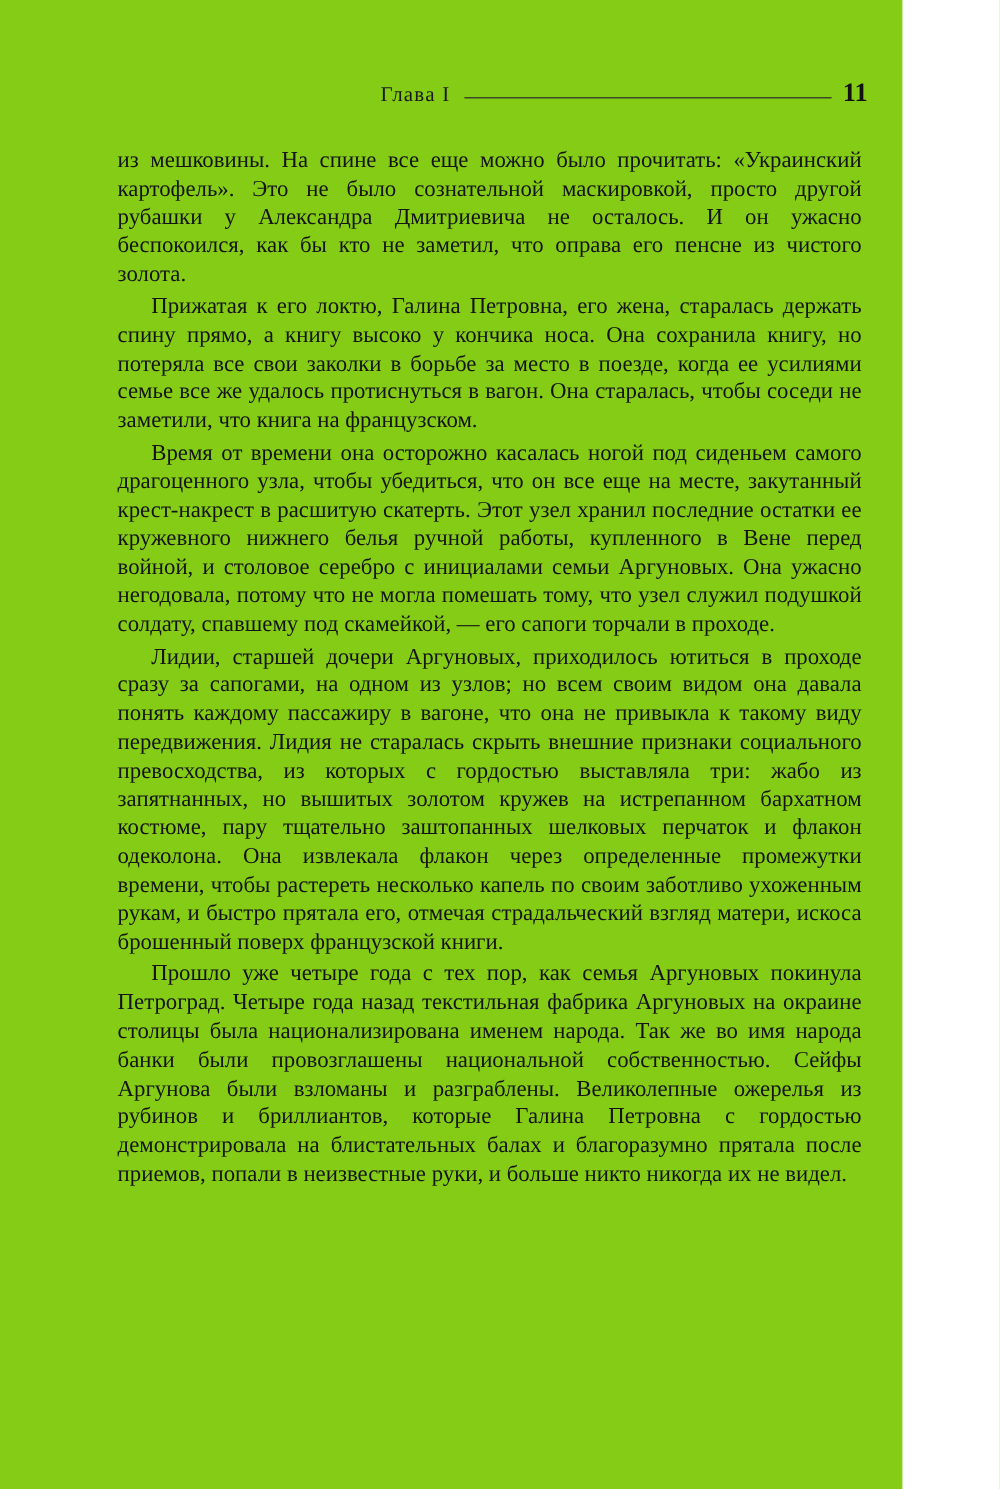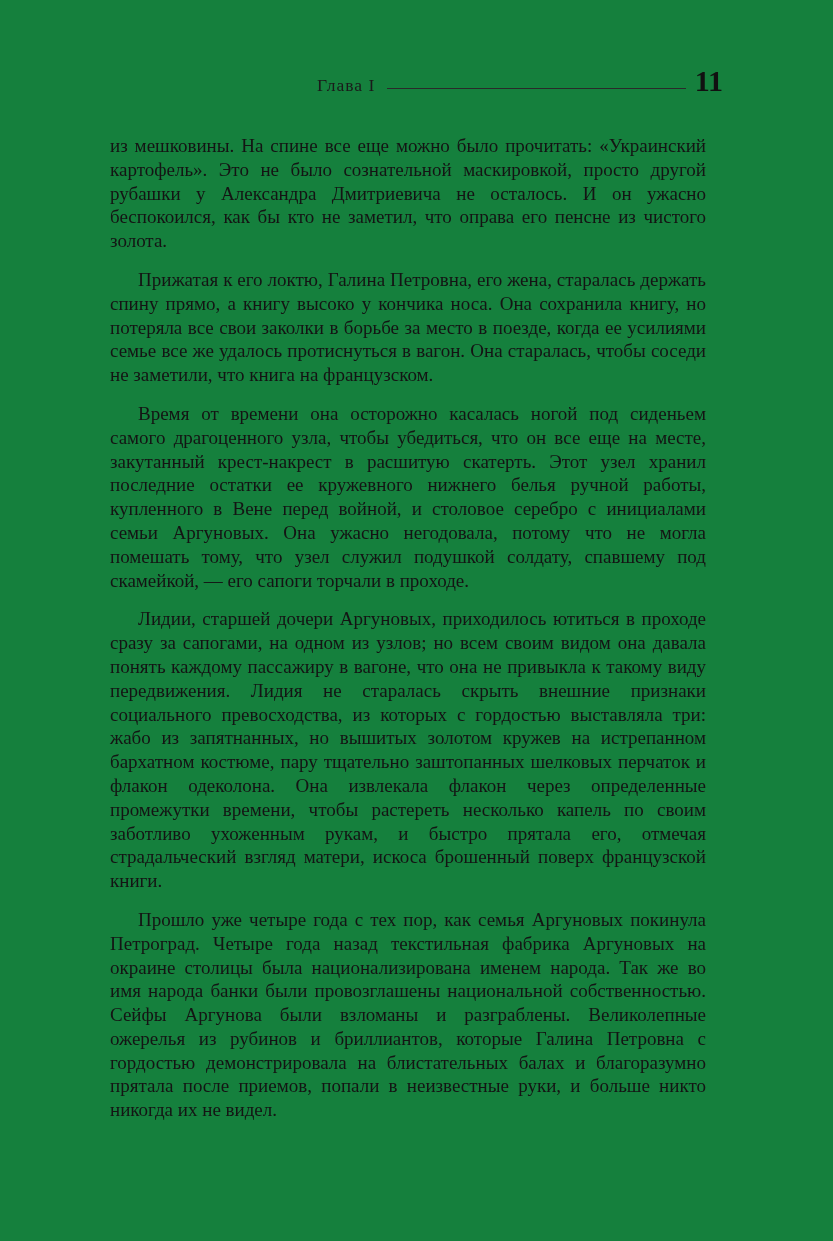--- a/index.html
+++ b/index.html
@@ -2,23 +2,23 @@
 <html lang="ru"><head>
 <meta charset="utf-8">
 <style>
   html, body {
     margin: 0;
     padding: 0;
     background: #ffffff;
   }
   .page {
     position: relative;
-    width: 833px;
+    width: 752px;
     height: 1241px;
-    background: #15803d;
+    background: #84cc16;
     overflow: hidden;
     font-family: "Liberation Serif", "DejaVu Serif", serif;
     color: #141414;
   }
   .running-header {
     position: absolute;
     top: 66px;
     left: 95px;
     width: 628px;
     display: flex;
@@ -32,39 +32,39 @@
     color: #1a1a1a;
   }
   .header-rule {
     flex: 1 1 auto;
     height: 1.5px;
     background: #2a2a2a;
     align-self: flex-end;
     margin: 0 9px 7px 12px;
   }
   .page-number {
-    font-size: 30px;
+    font-size: 22px;
     font-weight: bold;
     line-height: 1;
     white-space: nowrap;
     color: #111111;
   }
   .page-body {
     position: absolute;
     top: 119px;
     left: 95px;
     width: 626px;
     font-size: 19px;
     line-height: 23.8px;
     text-align: justify;
     hyphens: auto;
     -webkit-hyphens: auto;
   }
   .para {
-    margin: 15px;
+    margin: 3px;
     padding: 0;
     text-indent: 28px;
   }
   .para.no-indent {
     text-indent: 0;
   }
 </style>
 </head>
 <body>
 

